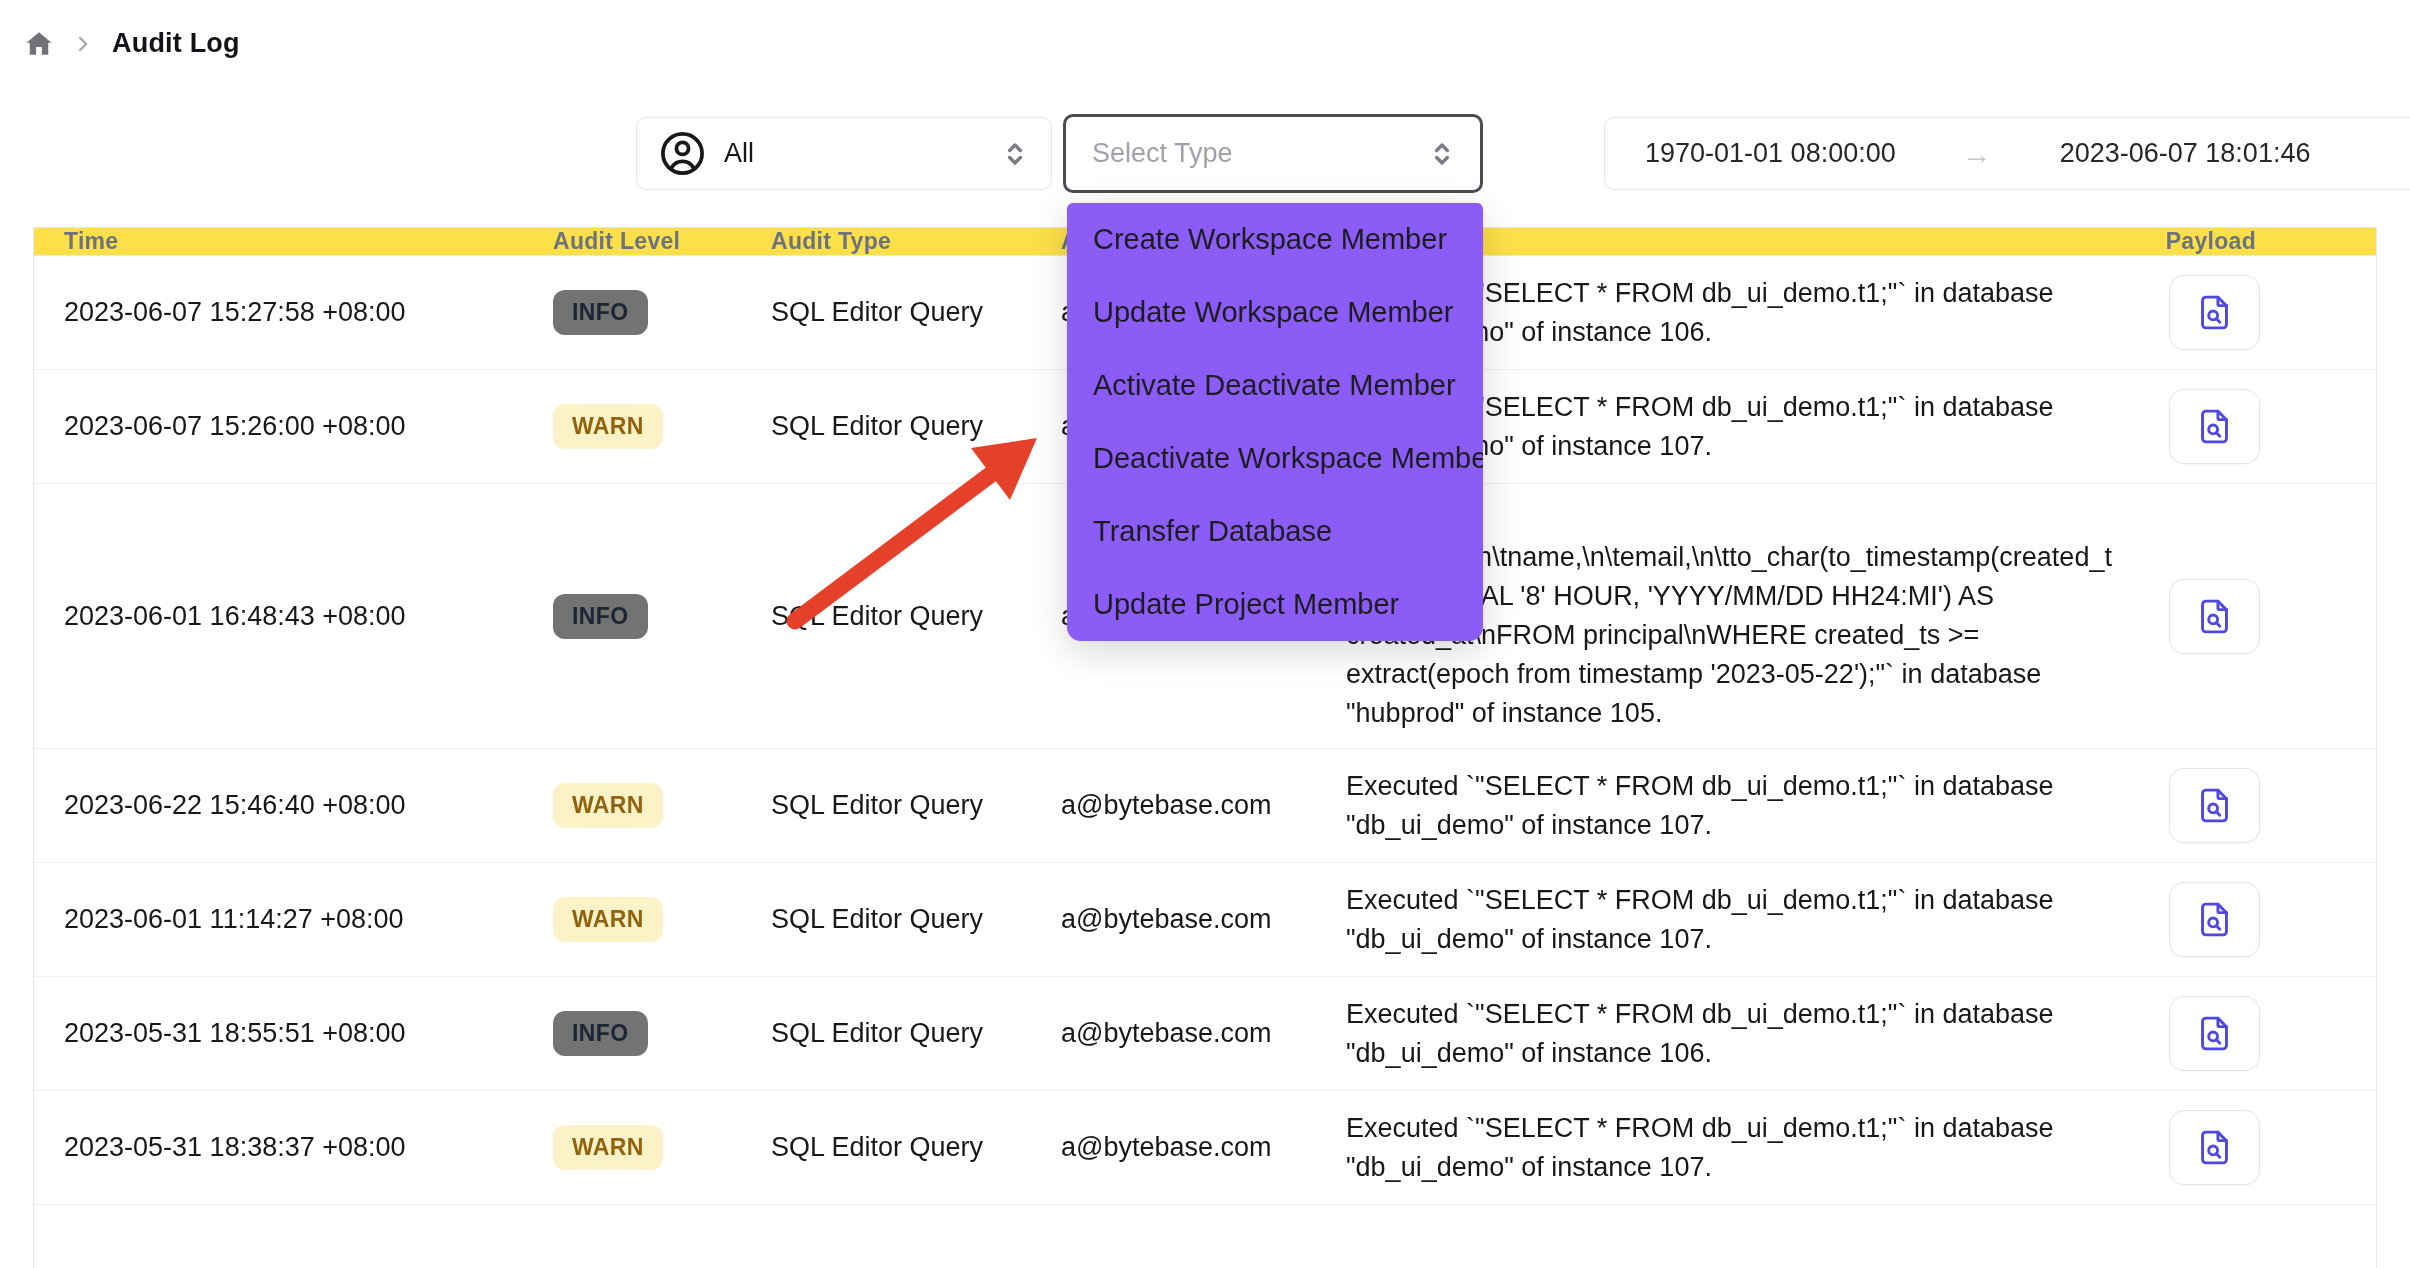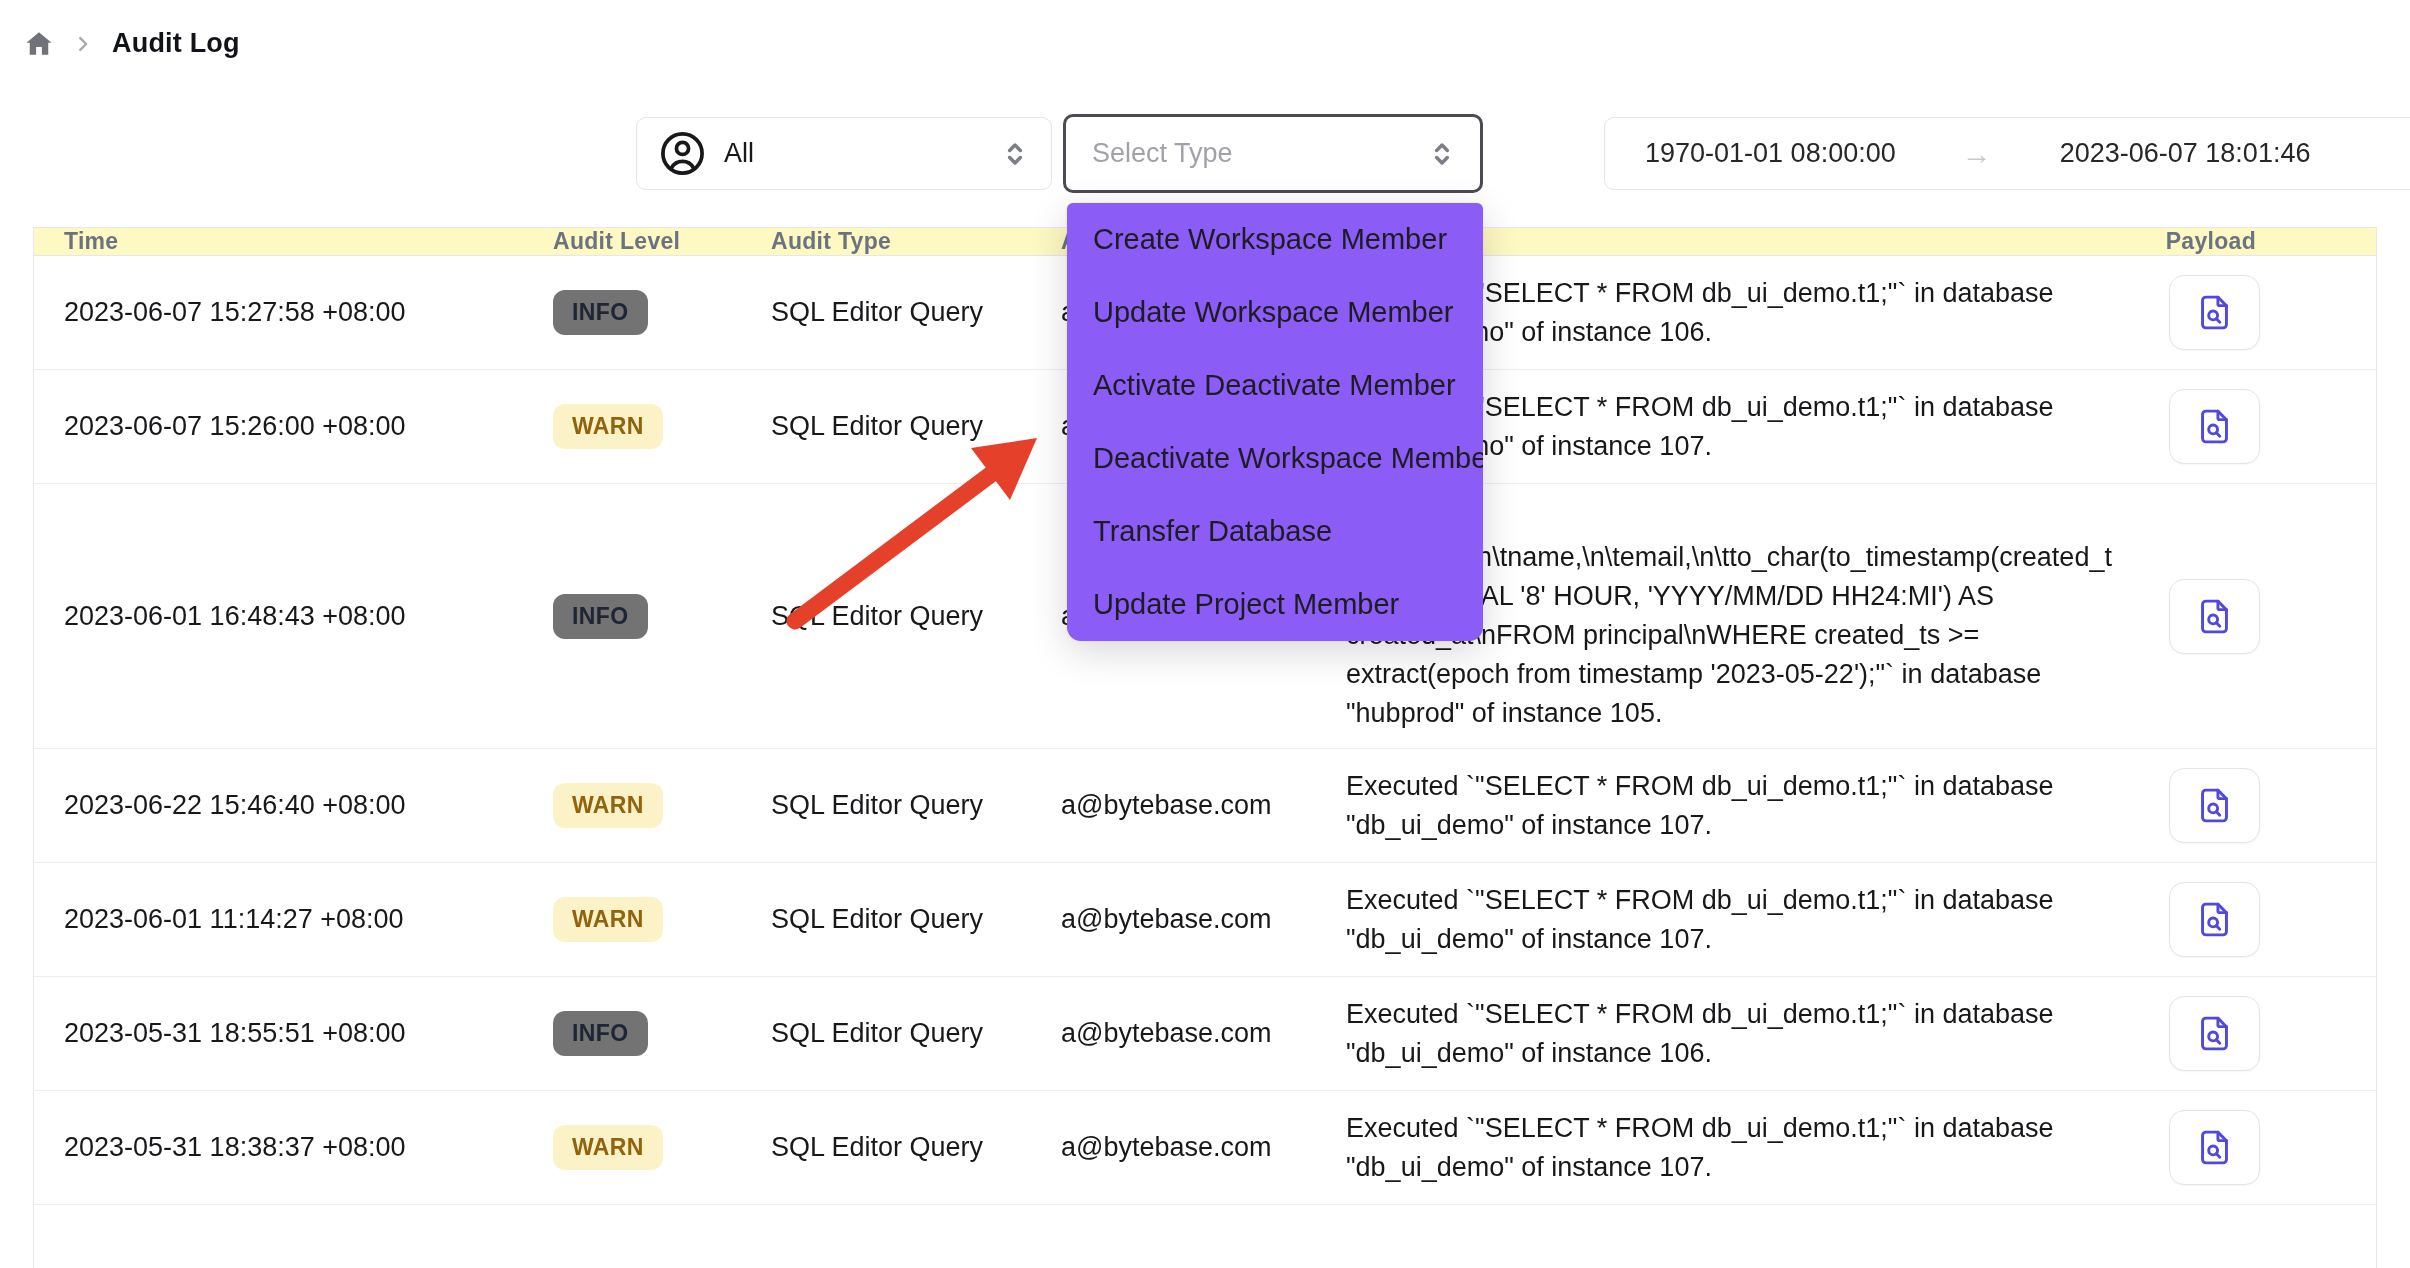--- a/index.html
+++ b/index.html
@@ -30,21 +30,21 @@
     overflow:hidden; z-index:30; }
   .menu-item { height:73px; display:flex; align-items:center; padding:0 26px; font-size:29px;
     color:#1c1c21; white-space:nowrap; overflow:hidden; }
 
   
   .arrow-anno { position:absolute; left:770px; top:418px; width:300px; height:230px; z-index:20; pointer-events:none; }
 
   
   .audit-table { position:absolute; left:33px; top:227px; width:2344px; bottom:0;
     border:1px solid #e5e7eb; border-bottom:none; background:#fff; display:flex; flex-direction:column; }
-  .thead { display:flex; height:65px; align-items:center; background:#fef9c3;
+  .thead { display:flex; height:65px; align-items:center; background:#fde047;
     border-bottom:1px solid #e5e7eb; color:#6b7280; font-size:23px; font-weight:600; letter-spacing:.3px; }
   .trow { display:flex; min-height:114px; align-items:center; border-bottom:1px solid #edeef2; font-size:27px; }
   .trow.tall { min-height:265px; }
   .c { flex-shrink:0; }
   .c-time    { width:519px; padding-left:30px; }
   .c-level   { width:218px; }
   .c-type    { width:290px; }
   .c-actor   { width:285px; white-space:nowrap; overflow:hidden; }
   .c-comment { width:782px; line-height:39px; padding-right:16px; overflow-wrap:anywhere; }
   .c-payload { width:250px; display:flex; justify-content:flex-end; padding-right:122px; }

